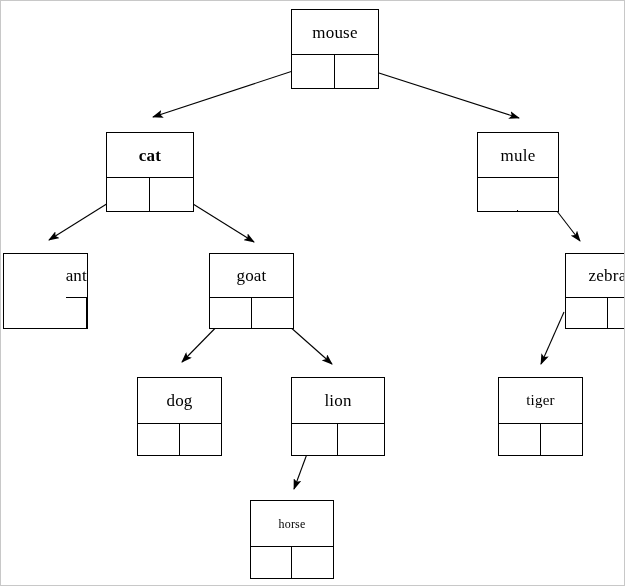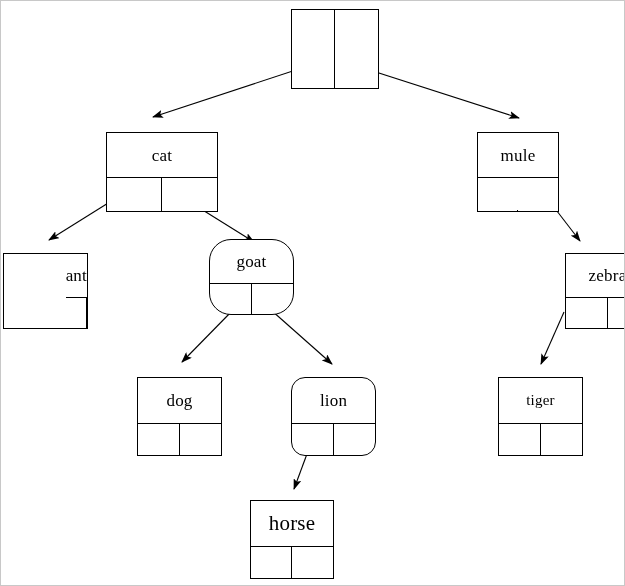--- a/index.html
+++ b/index.html
@@ -76,83 +76,84 @@
         <line x1="539" y1="188" x2="579" y2="240" stroke="#000000" stroke-width="1.1" marker-end="url(#arrowhead)"></line>
         <line x1="232" y1="309" x2="181" y2="361" stroke="#000000" stroke-width="1.1" marker-end="url(#arrowhead)"></line>
         <line x1="270" y1="309" x2="331" y2="363" stroke="#000000" stroke-width="1.1" marker-end="url(#arrowhead)"></line>
         <line x1="563" y1="311" x2="540" y2="363" stroke="#000000" stroke-width="1.1" marker-end="url(#arrowhead)"></line>
         <line x1="313" y1="434" x2="293" y2="488" stroke="#000000" stroke-width="1.1" marker-end="url(#arrowhead)"></line>
       </g>
   </svg>
 
   <div id="nodes-layer">
       <div class="node" style="left: 290px; top: 8px; width: 88px; height: 80px; border-color: rgb(0, 0, 0);">
+        <div class="node-label" style="height: 44px; border-bottom-color: rgb(0, 0, 0); font-size: 17px;">mouse</div>
         <div class="node-ptrs">
           <div class="ptr left" style="border-right-color: rgb(0, 0, 0);"></div>
           <div class="ptr right"></div>
         </div>
       </div>
-      <div class="node" style="left: 105px; top: 131px; width: 112px; height: 80px; border-color: rgb(0, 0, 0);">
+      <div class="node" style="left: 105px; top: 131px; width: 88px; height: 80px; border-color: rgb(0, 0, 0); font-weight: bold;">
         <div class="node-label" style="height: 44px; border-bottom-color: rgb(0, 0, 0); font-size: 17px;">cat</div>
         <div class="node-ptrs">
           <div class="ptr left" style="border-right-color: rgb(0, 0, 0);"></div>
           <div class="ptr right"></div>
         </div>
       </div>
       <div class="node" style="left: 476px; top: 131px; width: 82px; height: 80px; border-color: rgb(0, 0, 0); gap: 32px;">
         <div class="node-label" style="height: 44px; border-bottom-color: rgb(0, 0, 0); font-size: 17px;">mule</div>
         <div class="node-ptrs">
           <div class="ptr left" style="border-right-color: rgb(0, 0, 0);"></div>
           <div class="ptr right"></div>
         </div>
       </div>
       <div class="node" style="left: 2px; top: 252px; width: 85px; height: 76px; border-color: rgb(0, 0, 0); align-items: flex-end;">
         <div class="node-label" style="height: 43px; border-bottom-color: rgb(0, 0, 0); font-size: 17px;">ant</div>
         <div class="node-ptrs">
           <div class="ptr left" style="border-right-color: rgb(0, 0, 0);"></div>
           <div class="ptr right"></div>
         </div>
       </div>
-      <div class="node" style="left: 208px; top: 238px; width: 85px; height: 76px; border-color: rgb(0, 0, 0); border-radius: 22px;">
+      <div class="node" style="left: 208px; top: 252px; width: 85px; height: 76px; border-color: rgb(0, 0, 0);">
         <div class="node-label" style="height: 43px; border-bottom-color: rgb(0, 0, 0); font-size: 17px;">goat</div>
         <div class="node-ptrs">
           <div class="ptr left" style="border-right-color: rgb(0, 0, 0);"></div>
           <div class="ptr right"></div>
         </div>
       </div>
       <div class="node" style="left: 564px; top: 252px; width: 85px; height: 76px; border-color: rgb(0, 0, 0);">
         <div class="node-label" style="height: 43px; border-bottom-color: rgb(0, 0, 0); font-size: 17px;">zebra</div>
         <div class="node-ptrs">
           <div class="ptr left" style="border-right-color: rgb(0, 0, 0);"></div>
           <div class="ptr right"></div>
         </div>
       </div>
       <div class="node" style="left: 136px; top: 376px; width: 85px; height: 79px; border-color: rgb(0, 0, 0); text-align: right;">
         <div class="node-label" style="height: 45px; border-bottom-color: rgb(0, 0, 0); font-size: 17px;">dog</div>
         <div class="node-ptrs">
           <div class="ptr left" style="border-right-color: rgb(0, 0, 0);"></div>
           <div class="ptr right"></div>
         </div>
       </div>
-      <div class="node" style="left: 290px; top: 376px; width: 85px; height: 79px; border-color: rgb(0, 0, 0); border-radius: 14px;">
+      <div class="node" style="left: 290px; top: 376px; width: 94px; height: 79px; border-color: rgb(0, 0, 0);">
         <div class="node-label" style="height: 45px; border-bottom-color: rgb(0, 0, 0); font-size: 17px;">lion</div>
         <div class="node-ptrs">
           <div class="ptr left" style="border-right-color: rgb(0, 0, 0);"></div>
           <div class="ptr right"></div>
         </div>
       </div>
       <div class="node" style="left: 497px; top: 376px; width: 85px; height: 79px; border-color: rgb(0, 0, 0);">
         <div class="node-label" style="height: 45px; border-bottom-color: rgb(0, 0, 0); font-size: 15px;">tiger</div>
         <div class="node-ptrs">
           <div class="ptr left" style="border-right-color: rgb(0, 0, 0);"></div>
           <div class="ptr right"></div>
         </div>
       </div>
       <div class="node" style="left: 249px; top: 499px; width: 84px; height: 79px; border-color: rgb(0, 0, 0);">
-        <div class="node-label" style="height: 45px; border-bottom-color: rgb(0, 0, 0); font-size: 21px;">horse</div>
+        <div class="node-label" style="height: 45px; border-bottom-color: rgb(0, 0, 0); font-size: 12px;">horse</div>
         <div class="node-ptrs">
           <div class="ptr left" style="border-right-color: rgb(0, 0, 0);"></div>
           <div class="ptr right"></div>
         </div>
       </div>
     </div>
 
 </div>
 
 </body></html>

